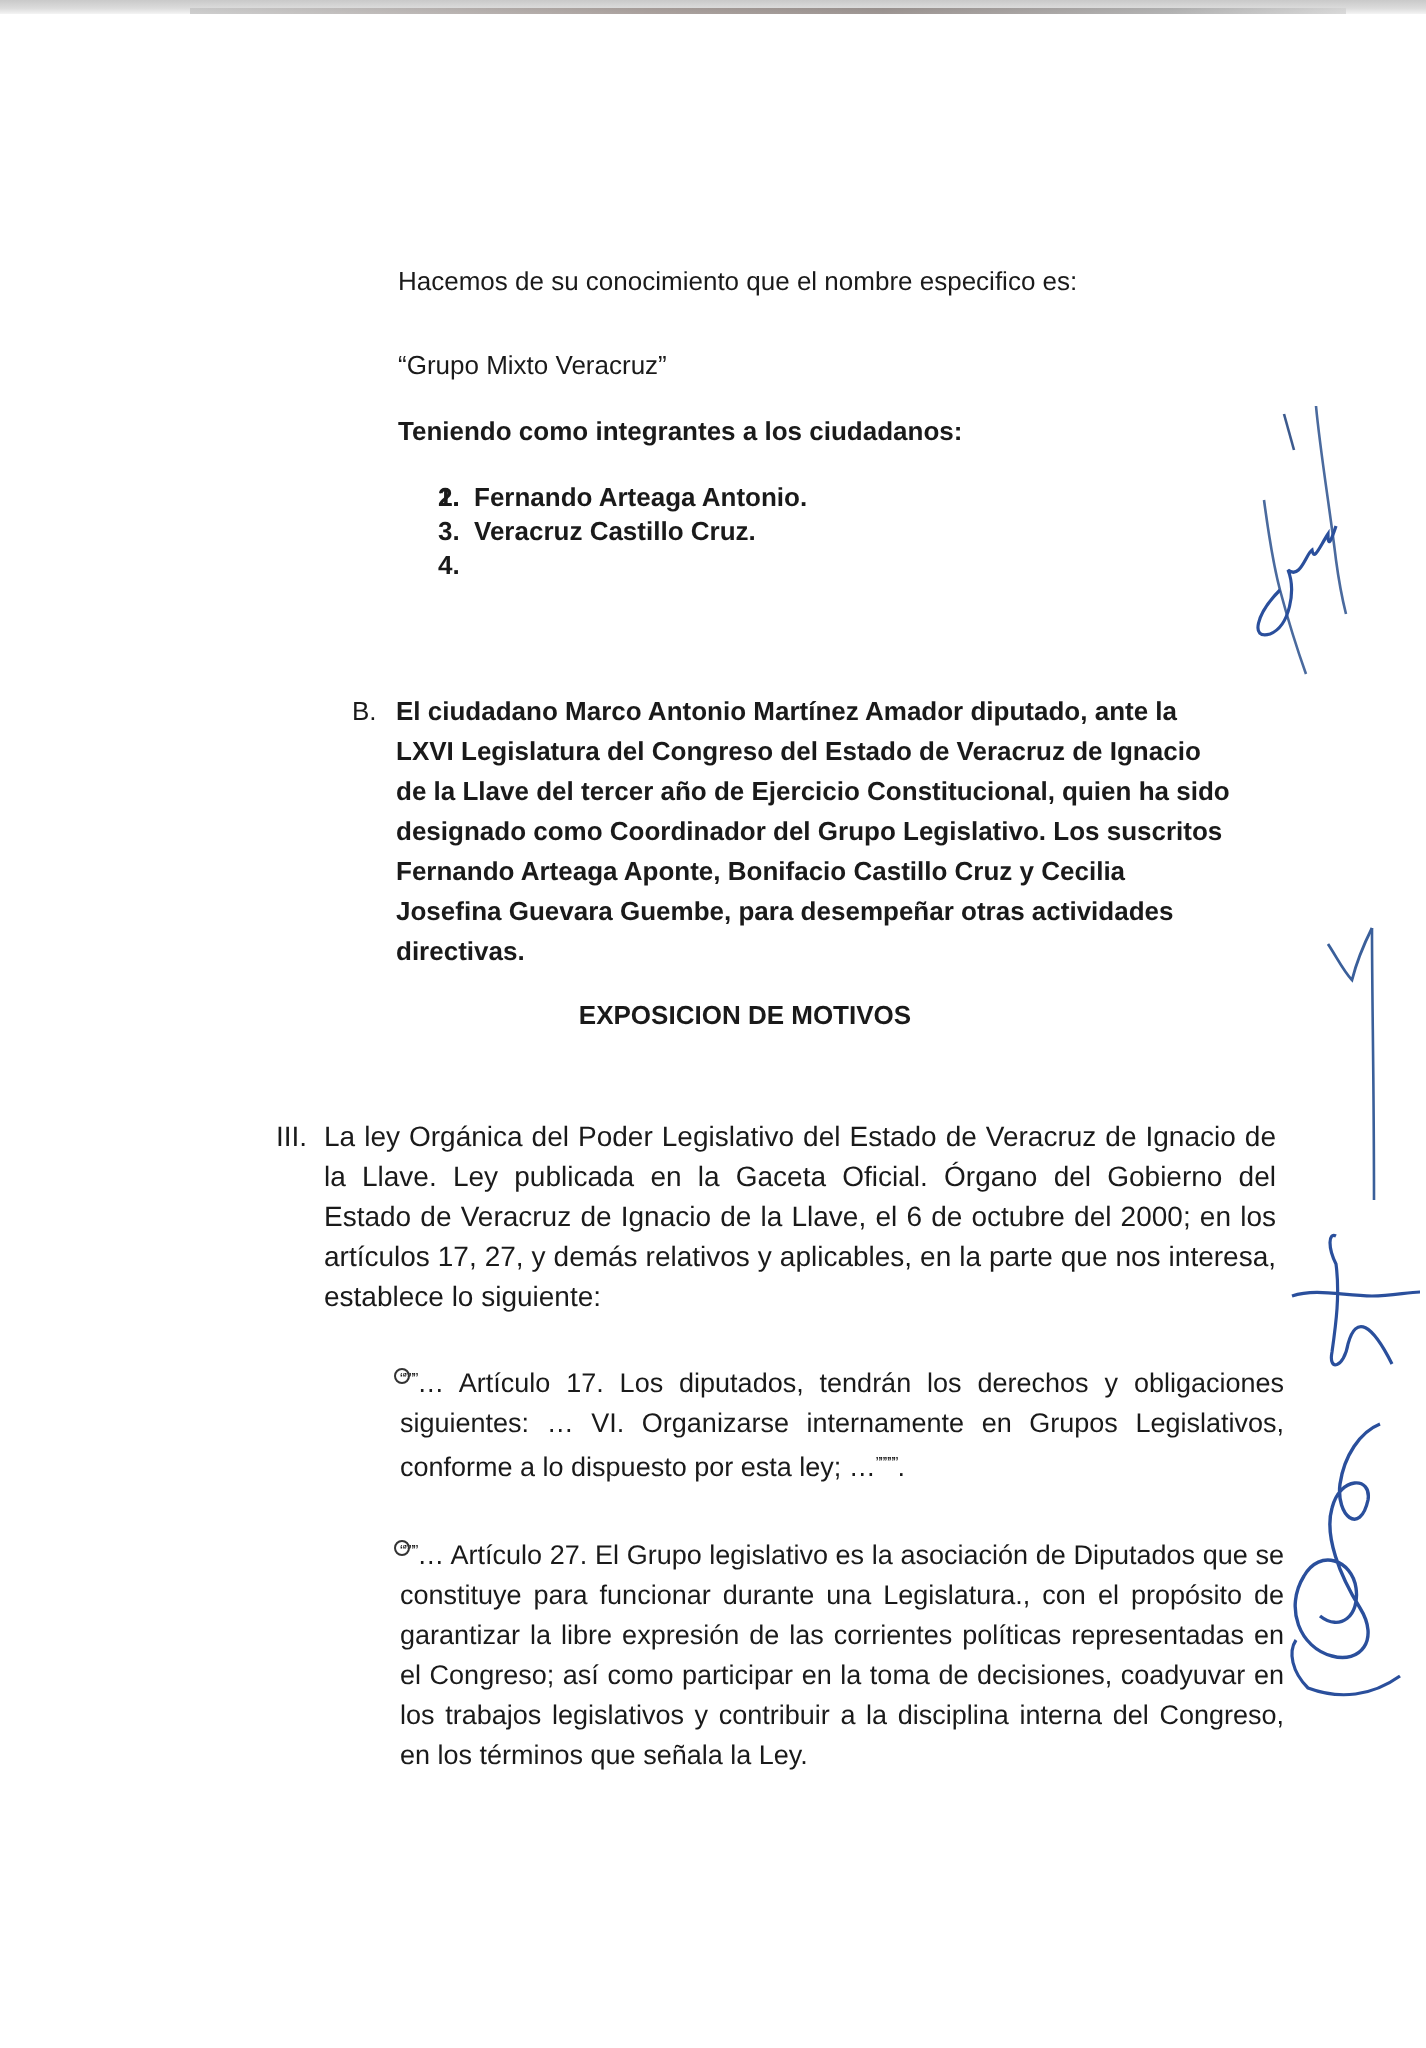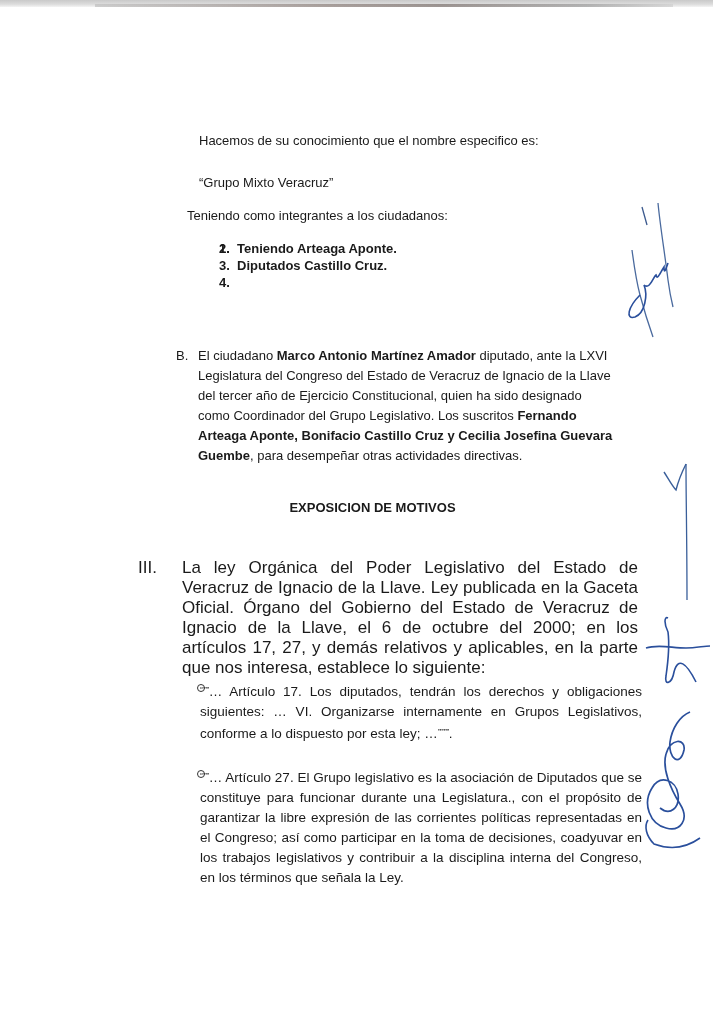--- a/index.html
+++ b/index.html
@@ -34,21 +34,21 @@
     }
     .line {
       position: absolute;
       font-size: 13px;
       line-height: 16px;
       white-space: nowrap;
     }
     .b { font-weight: bold; }
     .intro { left: 199px; top: 133px; }
     .group-name { left: 199px; top: 175px; font-weight: normal; }
-    .members-heading { left: 187px; top: 208px; font-weight: normal; }
+    .members-heading { left: 199px; top: 208px; font-weight: bold; }
 
     .members-list {
       position: absolute;
       left: 219px; top: 240px;
       margin: 0; padding: 0;
       list-style: none;
       font-size: 13px;
       line-height: 17px;
       font-weight: bold;
     }
@@ -59,43 +59,43 @@
 
     .para-b {
       position: absolute;
       left: 176px; top: 346px;
       width: 440px;
       font-size: 13px;
       line-height: 20px;
     }
     .para-b .label { position: absolute; left: 0; top: 0; }
     .para-b .body { margin-left: 22px; display: block; }
-    .para-b .body span { white-space: normal; }
+    .para-b .body span { white-space: normal; font-weight: bold; }
 
     .section-heading {
       position: absolute;
       left: 0; width: 713px;
       top: 500px;
       text-align: center;
       font-weight: bold;
       font-size: 13px;
       line-height: 16px;
       padding-left: 32px;
       box-sizing: border-box;
     }
 
     .para-iii {
       position: absolute;
       left: 138px; top: 558px;
       width: 500px;
-      font-size: 17px;
+      font-size: 14px;
       line-height: 20px;
     }
     .para-iii .label { position: absolute; left: 0; top: 0; }
-    .para-iii .body { margin-left: 44px; display: block; text-align: justify; }
+    .para-iii .body { margin-left: 24px; display: block; text-align: justify; }
 
     .quote-item {
       position: absolute;
       left: 197px;
       width: 445px;
       font-size: 13.5px;
       line-height: 20px;
     }
     .quote-item .bullet {
       position: absolute; left: 0; top: 4px;
@@ -126,22 +126,22 @@
   </div>
 
 <div class="page">
 
   <div class="line intro">Hacemos de su conocimiento que el nombre especifico es:</div>
   <div class="line group-name">“Grupo Mixto Veracruz”</div>
   <div class="line members-heading">Teniendo como integrantes a los ciudadanos:</div>
 
   <ol class="members-list">
     <li><span class="num">1.</span></li>
-    <li><span class="num">2.</span><span>Teniendo Arteaga Aponte.</span></li>
-    <li><span class="num">3.</span><span>Diputados Castillo Cruz.</span></li>
+    <li><span class="num">2.</span><span>Fernando Arteaga Antonio.</span></li>
+    <li><span class="num">3.</span><span>Veracruz Castillo Cruz.</span></li>
     <li><span class="num">4.</span></li>
   </ol>
 
   <div class="para-b">
     <span class="label">B.</span>
     <span class="body"><span>El ciudadano </span><span class="b">Marco Antonio Martínez Amador</span><span> diputado, ante la LXVI Legislatura del Congreso del Estado de Veracruz de Ignacio de la Llave del tercer año de Ejercicio Constitucional, quien ha sido designado como Coordinador del Grupo Legislativo. Los suscritos </span><span class="b">Fernando Arteaga Aponte, Bonifacio Castillo Cruz y Cecilia Josefina  Guevara Guembe</span><span>, para desempeñar otras actividades directivas.</span></span>
   </div>
 
   <div class="section-heading">EXPOSICION DE MOTIVOS</div>
 

